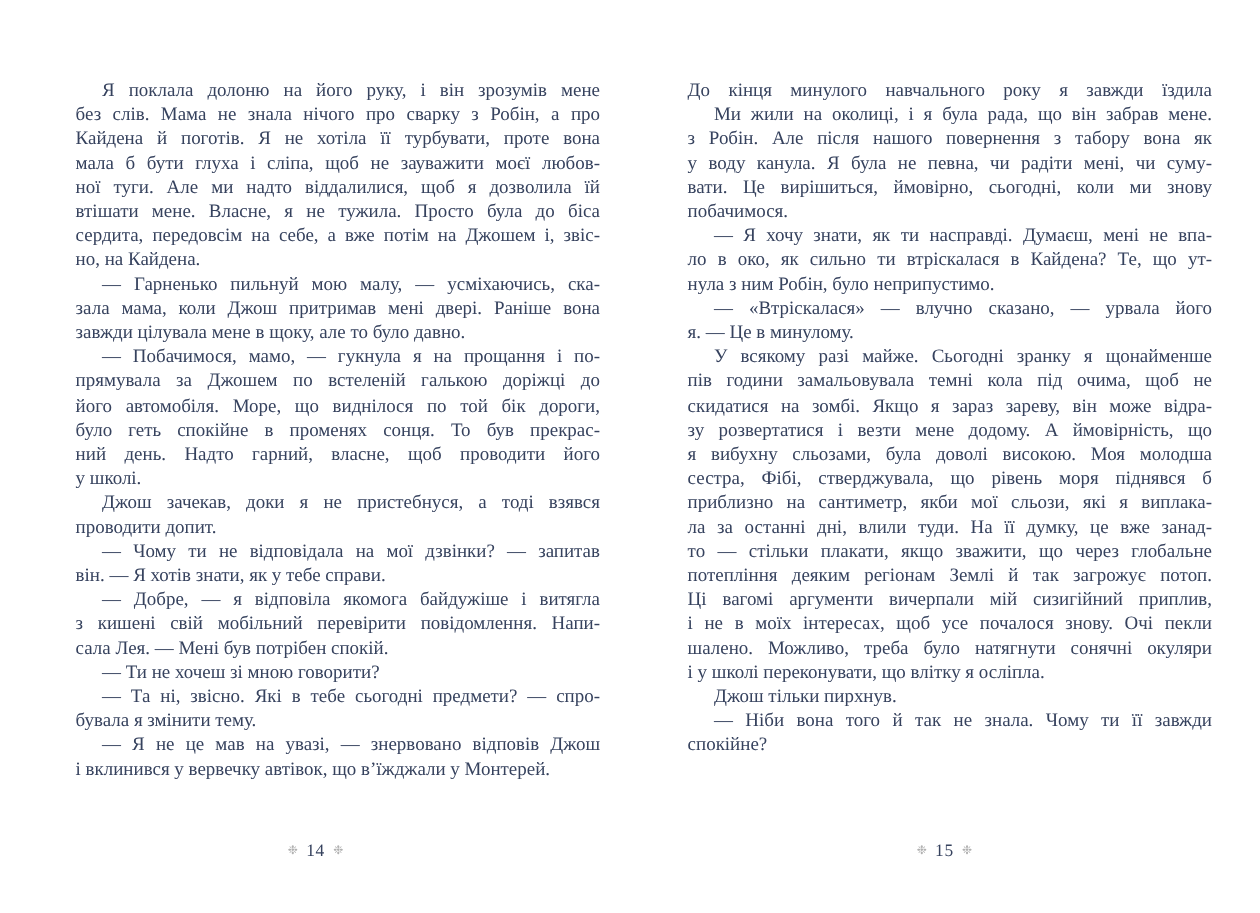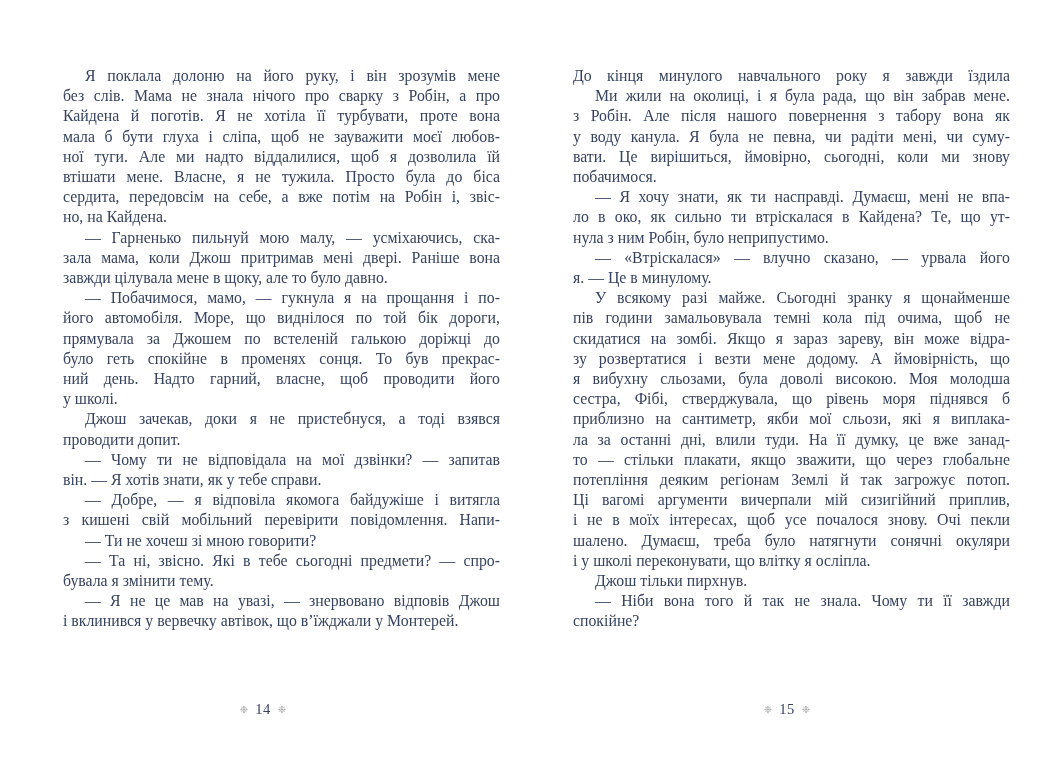--- a/index.html
+++ b/index.html
@@ -60,47 +60,48 @@
 <div class="spread">
 
   <div class="text-block left-col">
       <div class="para">
         <div class="line first">Я поклала долоню на його руку, і він зрозумів мене</div>
         <div class="line">без слів. Мама не знала нічого про сварку з Робін, а про</div>
         <div class="line">Кайдена й поготів. Я не хотіла її турбувати, проте вона</div>
         <div class="line">мала б бути глуха і сліпа, щоб не зауважити моєї любов-</div>
         <div class="line">ної туги. Але ми надто віддалилися, щоб я дозволила їй</div>
         <div class="line">втішати мене. Власне, я не тужила. Просто була до біса</div>
-        <div class="line">сердита, передовсім на себе, а вже потім на Робін і, звіс-</div>
+        <div class="line">сердита, передовсім на себе, а вже потім на Джошем і, звіс-</div>
         <div class="line last">но, на Кайдена.</div>
       </div>
       <div class="para">
         <div class="line first">— Гарненько пильнуй мою малу, — усміхаючись, ска-</div>
         <div class="line">зала мама, коли Джош притримав мені двері. Раніше вона</div>
         <div class="line last">завжди цілувала мене в щоку, але то було давно.</div>
       </div>
       <div class="para">
         <div class="line first">— Побачимося, мамо, — гукнула я на прощання і по-</div>
+        <div class="line">прямувала за Джошем по встеленій галькою доріжці до</div>
         <div class="line">його автомобіля. Море, що виднілося по той бік дороги,</div>
-        <div class="line">прямувала за Джошем по встеленій галькою доріжці до</div>
         <div class="line">було геть спокійне в променях сонця. То був прекрас-</div>
         <div class="line">ний день. Надто гарний, власне, щоб проводити його</div>
         <div class="line last">у школі.</div>
       </div>
       <div class="para">
         <div class="line first">Джош зачекав, доки я не пристебнуся, а тоді взявся</div>
         <div class="line last">проводити допит.</div>
       </div>
       <div class="para">
         <div class="line first">— Чому ти не відповідала на мої дзвінки? — запитав</div>
         <div class="line last">він. — Я хотів знати, як у тебе справи.</div>
       </div>
       <div class="para">
         <div class="line first">— Добре, — я відповіла якомога байдужіше і витягла</div>
         <div class="line">з кишені свій мобільний перевірити повідомлення. Напи-</div>
+        <div class="line last">сала Лея. — Мені був потрібен спокій.</div>
       </div>
       <div class="para">
         <div class="line first last">— Ти не хочеш зі мною говорити?</div>
       </div>
       <div class="para">
         <div class="line first">— Та ні, звісно. Які в тебе сьогодні предмети? — спро-</div>
         <div class="line last">бувала я змінити тему.</div>
       </div>
       <div class="para">
         <div class="line first">— Я не це мав на увазі, — знервовано відповів Джош</div>
@@ -132,21 +133,21 @@
         <div class="line">скидатися на зомбі. Якщо я зараз зареву, він може відра-</div>
         <div class="line">зу розвертатися і везти мене додому. А ймовірність, що</div>
         <div class="line">я вибухну сльозами, була доволі високою. Моя молодша</div>
         <div class="line">сестра, Фібі, стверджувала, що рівень моря піднявся б</div>
         <div class="line">приблизно на сантиметр, якби мої сльози, які я виплака-</div>
         <div class="line">ла за останні дні, влили туди. На її думку, це вже занад-</div>
         <div class="line">то — стільки плакати, якщо зважити, що через глобальне</div>
         <div class="line">потепління деяким регіонам Землі й так загрожує потоп.</div>
         <div class="line">Ці вагомі аргументи вичерпали мій сизигійний приплив,</div>
         <div class="line">і не в моїх інтересах, щоб усе почалося знову. Очі пекли</div>
-        <div class="line">шалено. Думаєш, треба було натягнути сонячні окуляри</div>
+        <div class="line">шалено. Можливо, треба було натягнути сонячні окуляри</div>
         <div class="line last">і у школі переконувати, що влітку я осліпла.</div>
       </div>
       <div class="para">
         <div class="line first last">Джош тільки пирхнув.</div>
       </div>
       <div class="para">
         <div class="line first">— Ніби вона того й так не знала. Чому ти її завжди</div>
         <div class="line last">спокійне?</div>
       </div>
     </div>

